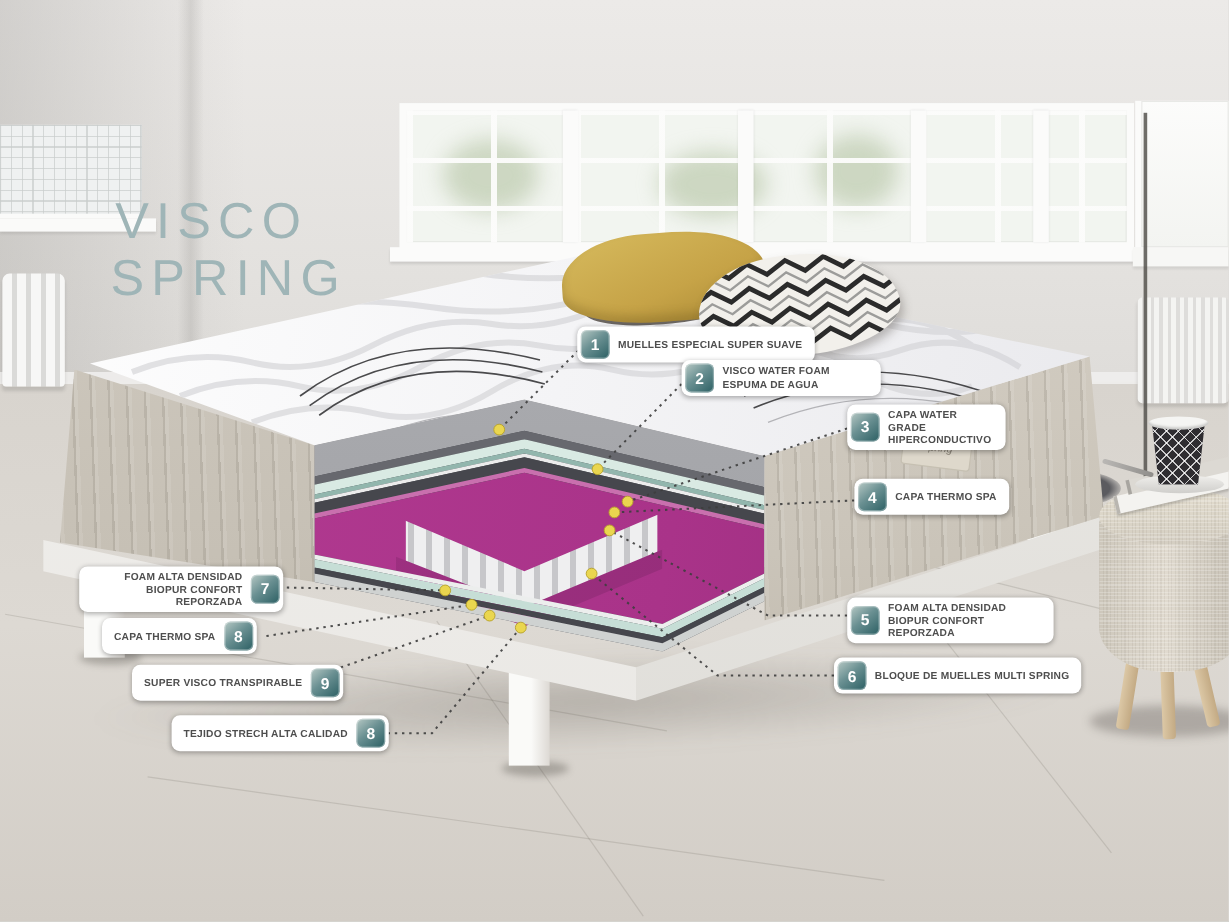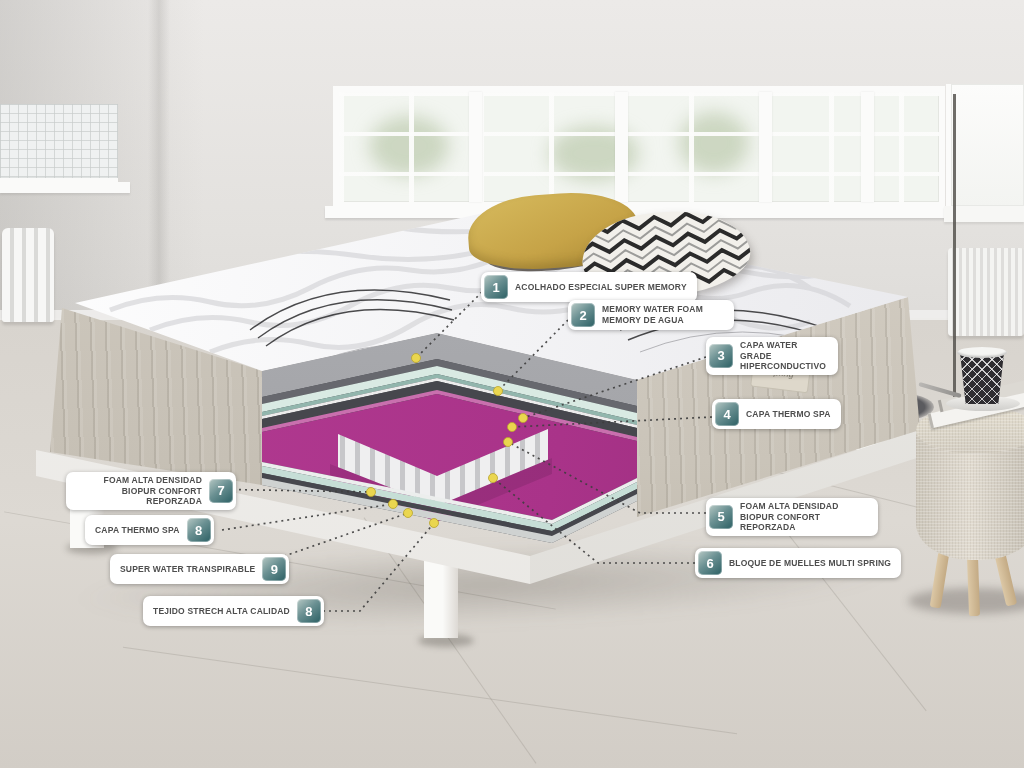--- a/index.html
+++ b/index.html
@@ -199,20 +199,24 @@
     <div class="win-left-grid"></div>
   </div>
   <div class="abs sill-left"></div>
   <div class="abs win-right"></div>
   <div class="abs sill-right"></div>
 
   <div class="abs rad-left"></div>
   <div class="abs rad-right"></div>
   <div class="abs pole"></div>
 
+  <div class="abs title">
+    <div>VISCO</div>
+    <div style="margin-left:-4px;">SPRING</div>
+  </div>
 
   <div class="abs shadow-bed"></div>
   <div class="abs rug"></div>
 
   <div class="leg-shadow" style="left:66px;top:542px;width:52px;height:12px;"></div>
   <div class="leg-shadow" style="left:418px;top:634px;width:56px;height:13px;"></div>
   <div class="leg" style="left:70px;top:470px;width:34px;height:78px;"></div>
   <div class="leg" style="left:424px;top:540px;width:34px;height:98px;"></div>
   <div class="leg" style="left:856px;top:372px;width:32px;height:78px;"></div>
   <div class="cp rail-left"></div>
@@ -325,25 +329,25 @@
         <circle cx="493" cy="478" r="4.5"></circle>
       <circle cx="371" cy="492" r="4.5"></circle>
         <circle cx="393" cy="504" r="4.5"></circle>
       <circle cx="408" cy="513" r="4.5"></circle>
         <circle cx="434" cy="523" r="4.5"></circle>
     </g>
   </svg>
 
   <div class="pill" style="left:481px;top:272px;">
     <span class="badge">1</span>
-    <span class="txt">ACOLHADO ESPECIAL SUPER MEMORY</span>
+    <span class="txt">MUELLES ESPECIAL SUPER SUAVE</span>
   </div>
   <div class="pill" style="left:568px;top:300px;">
     <span class="badge">2</span>
-    <span class="txt w2" style="width:122px;">MEMORY WATER FOAM MEMORY DE AGUA</span>
+    <span class="txt w2" style="width:122px;">VISCO WATER FOAM ESPUMA DE AGUA</span>
   </div>
   <div class="pill" style="left:706px;top:337px;">
     <span class="badge">3</span>
     <span class="txt w2" style="width:88px;">CAPA WATER GRADE HIPERCONDUCTIVO</span>
   </div>
   <div class="pill" style="left:712px;top:399px;">
     <span class="badge">4</span>
     <span class="txt">CAPA THERMO SPA</span>
   </div>
   <div class="pill" style="left:706px;top:498px;">
@@ -357,20 +361,20 @@
   <div class="pill rev" style="left:66px;top:472px;">
     <span class="badge">7</span>
     <span class="txt w2" style="width:126px;">FOAM ALTA DENSIDAD BIOPUR CONFORT REPORZADA</span>
   </div>
   <div class="pill rev" style="left:85px;top:515px;">
     <span class="badge">8</span>
     <span class="txt">CAPA THERMO SPA</span>
   </div>
   <div class="pill rev" style="left:110px;top:554px;">
     <span class="badge">9</span>
-    <span class="txt">SUPER WATER TRANSPIRABLE</span>
+    <span class="txt">SUPER VISCO TRANSPIRABLE</span>
   </div>
   <div class="pill rev" style="left:143px;top:596px;">
     <span class="badge">8</span>
     <span class="txt">TEJIDO STRECH ALTA CALIDAD</span>
   </div>
 
 </div>
 
 </body></html>

